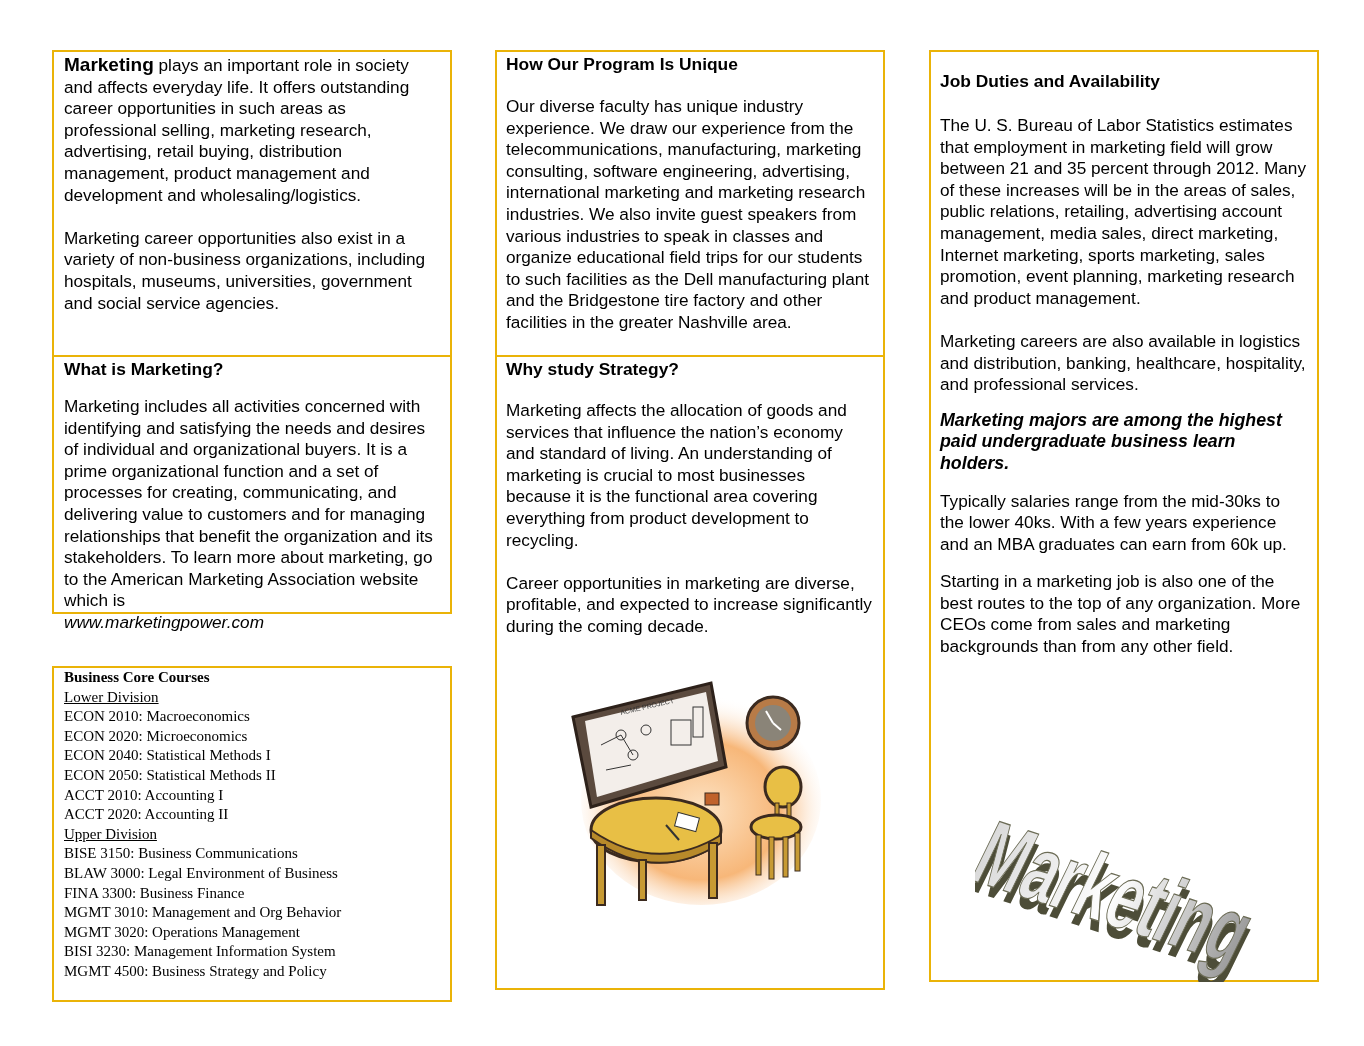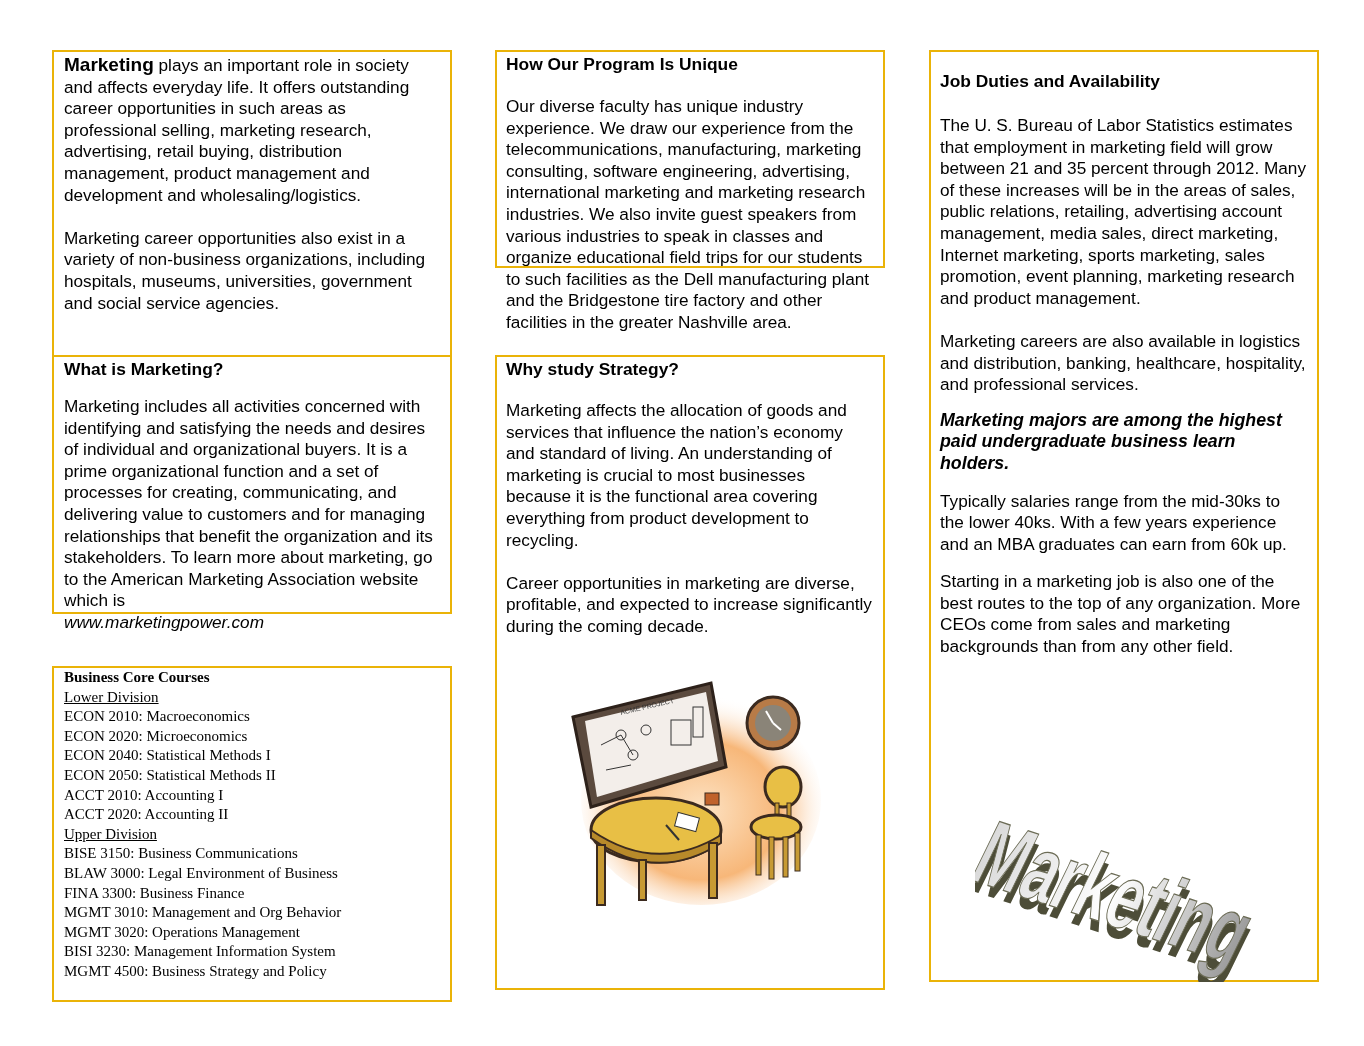--- a/index.html
+++ b/index.html
@@ -43,21 +43,21 @@
   <div class="u">Upper Division</div>
   <div>BISE 3150: Business Communications</div>
   <div>BLAW 3000: Legal Environment of Business</div>
   <div>FINA 3300: Business Finance</div>
   <div>MGMT 3010: Management and Org Behavior</div>
   <div>MGMT 3020: Operations Management</div>
   <div>BISI 3230: Management Information System</div>
   <div>MGMT 4500: Business Strategy and Policy</div>
 </div>
 
-<div class="box sans" style="left:495px; top:50px; width:390px; height:218px; padding:1px 11px 0 9px;">
+<div class="box sans" style="left:495px; top:50px; width:390px; height:307px; padding:1px 11px 0 9px;">
   <div class="heading">How Our Program Is Unique</div>
   <div style="height:21px"></div>
   <p class="p">Our diverse faculty has unique industry experience. We draw our experience from the telecommunications, manufacturing, marketing consulting, software engineering, advertising, international marketing and marketing research industries. We also invite guest speakers from various industries to speak in classes and organize educational field trips for our students to such facilities as the Dell manufacturing plant and the Bridgestone tire factory and other facilities in the greater Nashville area.</p>
 </div>
 
 <div class="box sans" style="left:495px; top:355px; width:390px; height:635px; padding:1px 9px 0 9px;">
   <div class="heading">Why study Strategy?</div>
   <div style="height:20px"></div>
   <p class="p">Marketing affects the allocation of goods and services that influence the nation’s economy and standard of living. An understanding of marketing is crucial to most businesses because it is the functional area covering everything from product development to recycling.</p>
   <div class="gap"></div>

